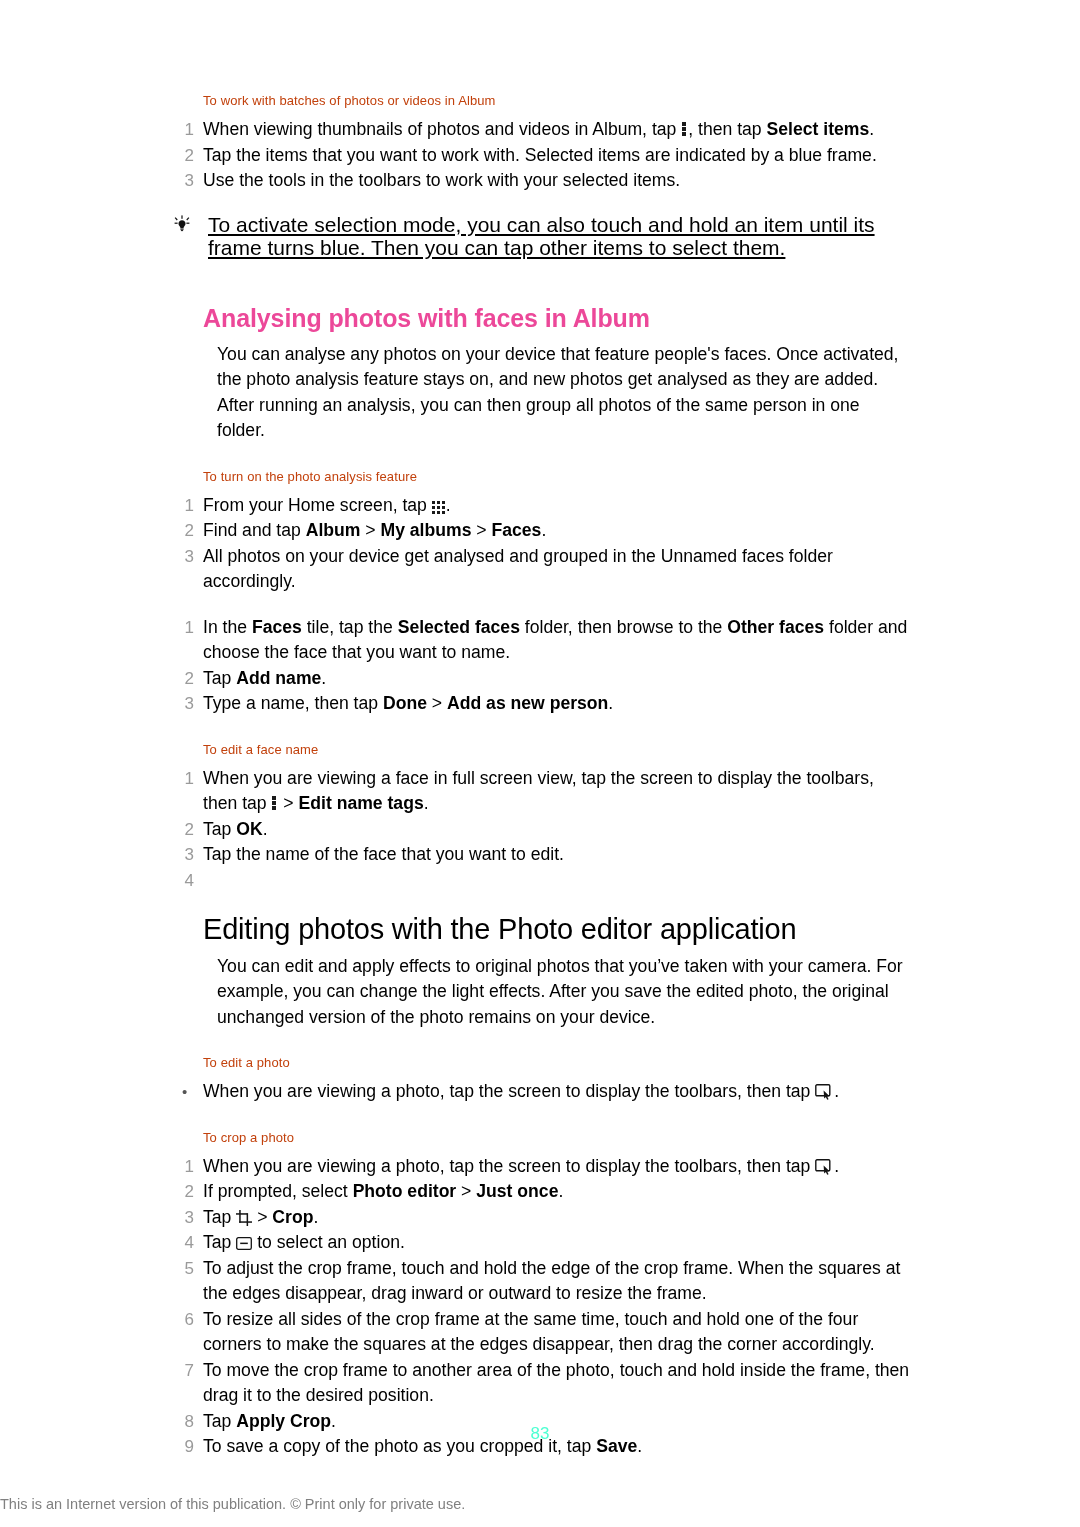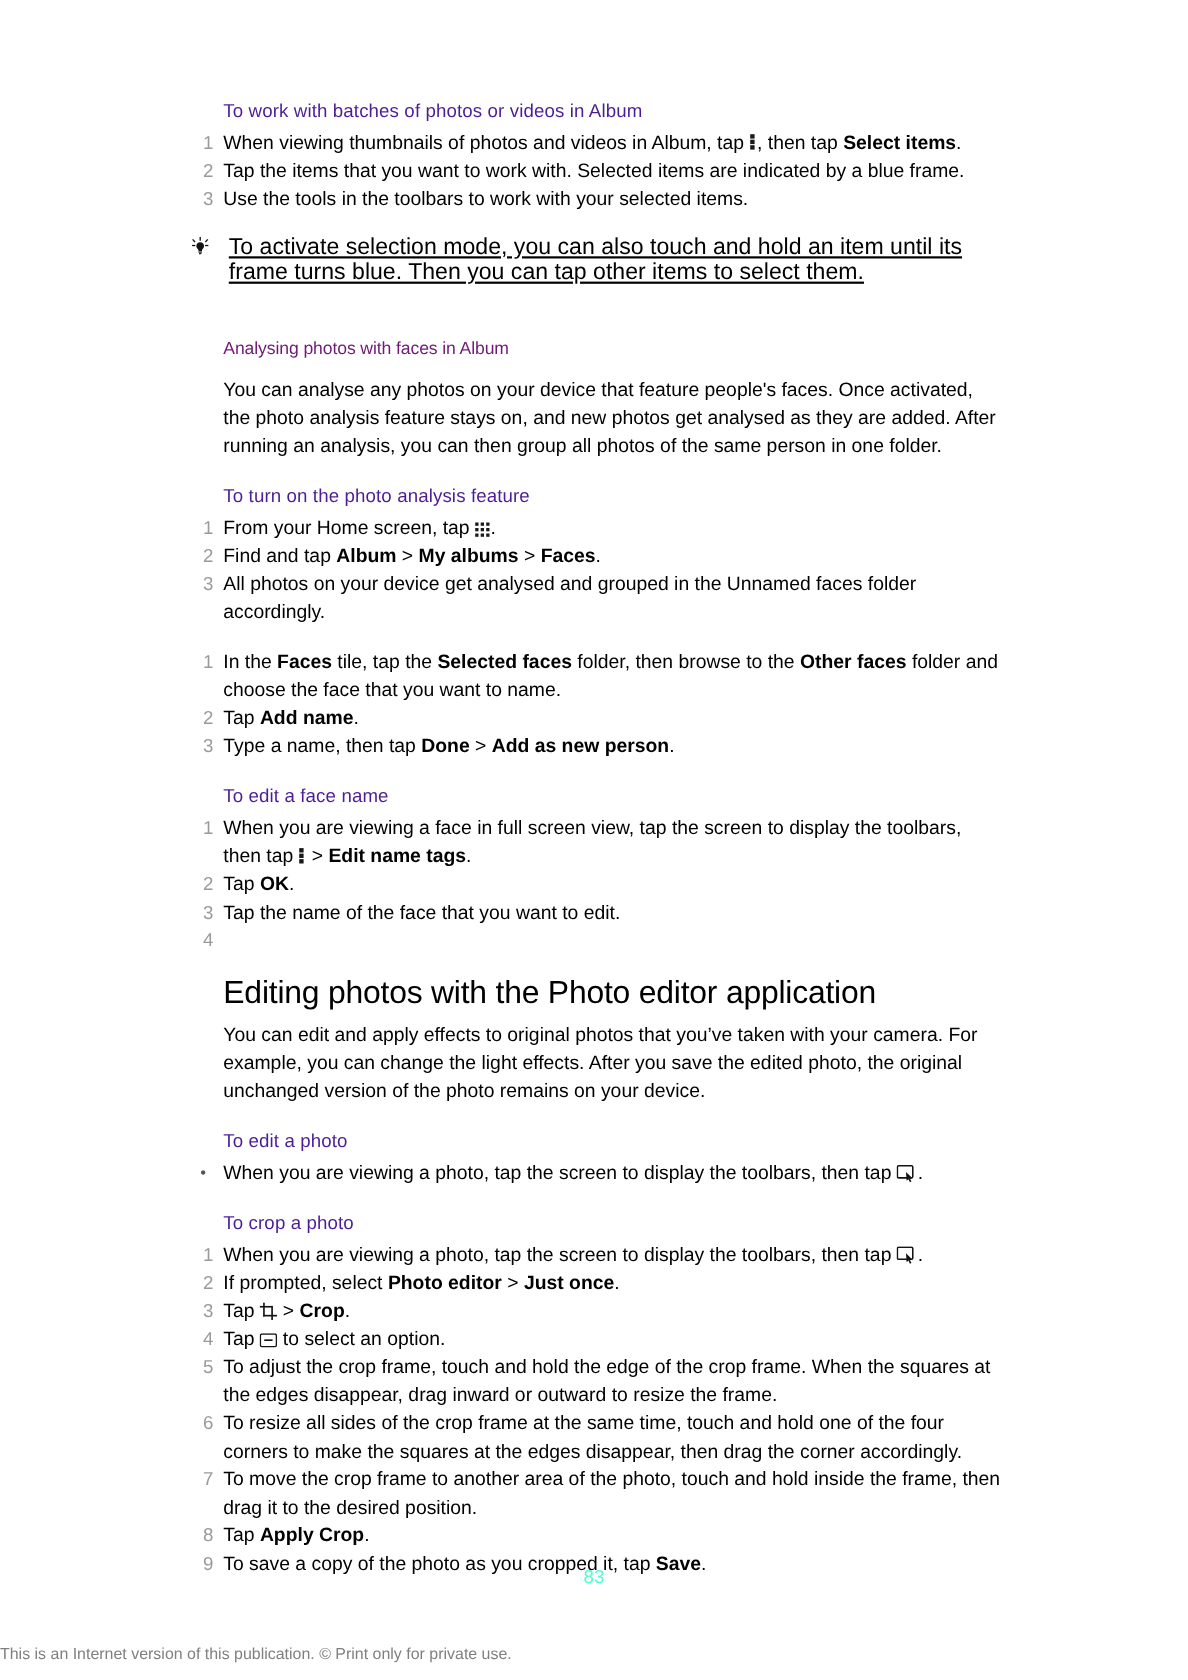--- a/index.html
+++ b/index.html
@@ -25,49 +25,49 @@
 
   
   .content {
     position: absolute;
     left: 170px;
     top: 88px;
     width: 740px;
   }
 
   .sub-heading {
-    color: #4c1d95;
-    font-size: 17px;
+    color: #c2410c;
+    font-size: 13px;
     line-height: 26px;
     margin: 0 0 3px 33px;
     font-weight: normal;
     letter-spacing: 0.1px;
   }
 
   h1.chapter-heading {
     font-size: 29px;
     line-height: 34px;
     font-weight: normal;
     margin: 0 0 8px 33px;
     letter-spacing: -0.2px;
     color: #000;
   }
   h2.section-heading {
-    font-size: 16px;
+    font-size: 25px;
     line-height: 30px;
-    font-weight: normal;
+    font-weight: bold;
     margin: 0 0 9px 33px;
     letter-spacing: -0.1px;
-    color: #701a75;
+    color: #ec4899;
   }
 
   p.body-text {
     font-size: 17.6px;
     line-height: 25.5px;
-    margin: 0 0 0 33px;
+    margin: 0 0 0 47px;
     color: #000;
   }
 
   
   ol.steps, ul.steps {
     list-style: none;
     margin: 0;
     padding: 0;
   }
   ol.steps > li, ul.steps > li {

